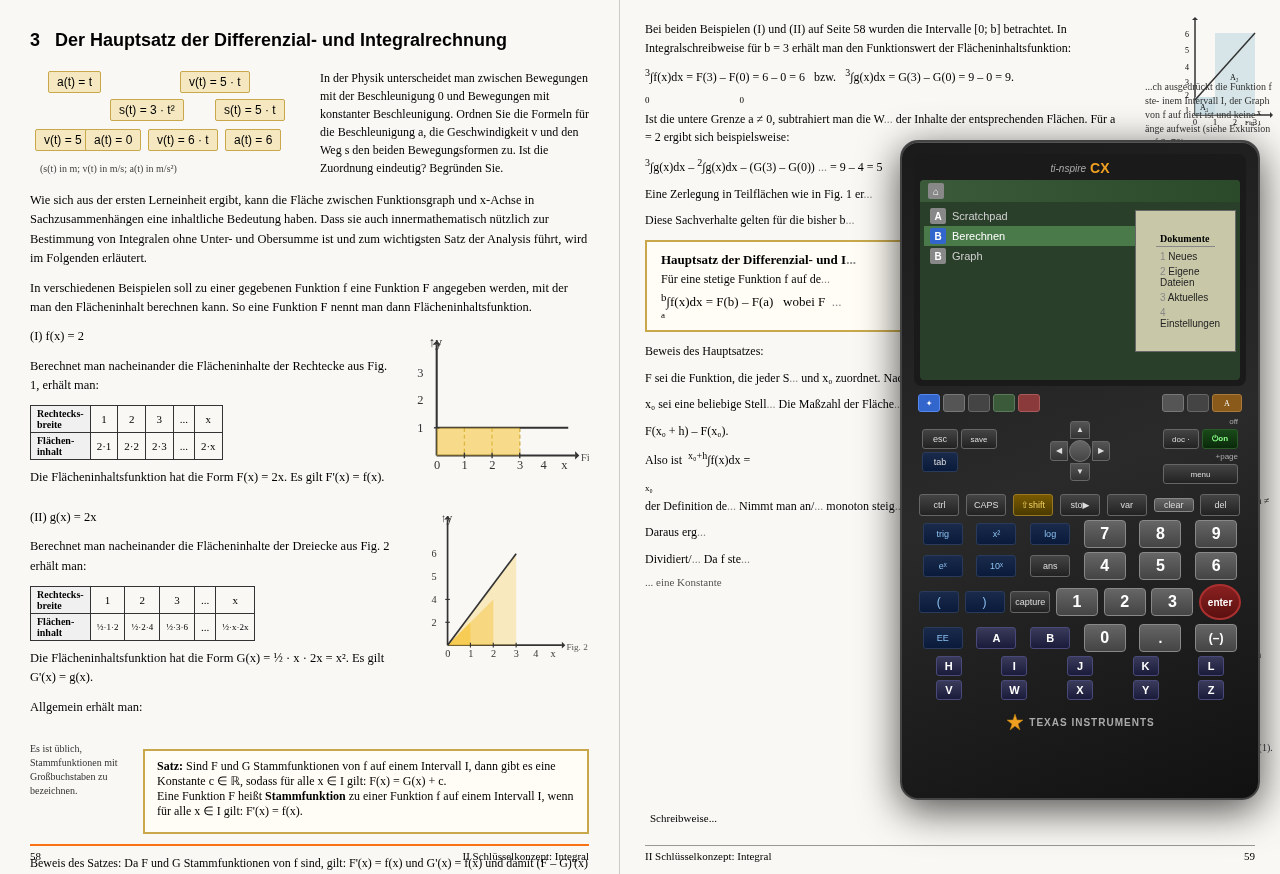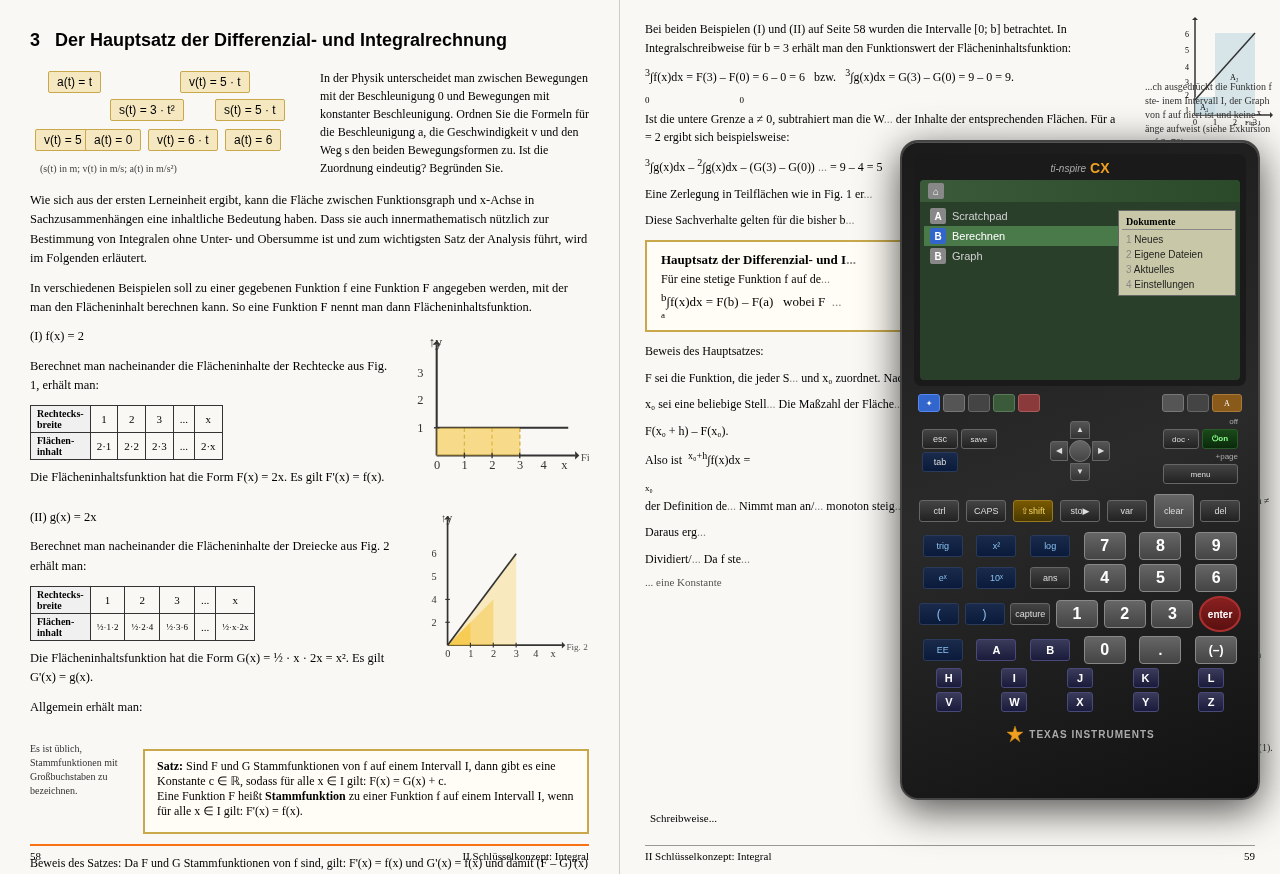--- a/index.html
+++ b/index.html
@@ -240,22 +240,22 @@
     .menu-letter.blue {
       background: #3366cc;
     }
 
     .submenu-panel {
       position: absolute;
       right: 4px;
       top: 30px;
       background: #c8c8a8;
       border: 1px solid #666;
-      width: 118px;
-      padding: 3px;
+      width: 101px;
+      padding: 20px;
     }
 
     .submenu-item {
       font-size: 10px;
       padding: 2px 4px;
       color: #222;
       font-family: Arial, sans-serif;
     }
 
     .d-pad {
@@ -727,21 +727,21 @@
       </div>
 
       <div class="calc-keyboard">
 
         <div class="key-row">
           <div style="width:40px; height:22px; background:linear-gradient(180deg,#444,#222); border-radius:3px; border:1px solid #666; display:flex; align-items:center; justify-content:center; font-size:9px; color:#ddd; font-family:Arial;">ctrl</div>
           <div style="width:40px; height:22px; background:linear-gradient(180deg,#444,#222); border-radius:3px; border:1px solid #666; display:flex; align-items:center; justify-content:center; font-size:9px; color:#ddd; font-family:Arial;">CAPS</div>
           <div style="width:40px; height:22px; background:linear-gradient(180deg,#7a5a00,#4a3a00); border-radius:3px; border:1px solid #9a7a20; display:flex; align-items:center; justify-content:center; font-size:9px; color:#f0d060; font-family:Arial;">⇧shift</div>
           <div style="width:40px; height:22px; background:linear-gradient(180deg,#444,#222); border-radius:3px; border:1px solid #666; display:flex; align-items:center; justify-content:center; font-size:9px; color:#ddd; font-family:Arial;">sto▶</div>
           <div style="width:40px; height:22px; background:linear-gradient(180deg,#444,#222); border-radius:3px; border:1px solid #666; display:flex; align-items:center; justify-content:center; font-size:9px; color:#ddd; font-family:Arial;">var</div>
-          <div style="width:40px; height:34px; background:linear-gradient(180deg,#666,#444); border-radius:3px; border:1px solid #888; display:flex; align-items:center; justify-content:center; font-size:9px; color:#ddd; font-family:Arial;">clear</div>
+          <div style="width:40px; height:14px; background:linear-gradient(180deg,#666,#444); border-radius:3px; border:1px solid #888; display:flex; align-items:center; justify-content:center; font-size:9px; color:#ddd; font-family:Arial;">clear</div>
           <div style="width:40px; height:22px; background:linear-gradient(180deg,#444,#222); border-radius:3px; border:1px solid #666; display:flex; align-items:center; justify-content:center; font-size:9px; color:#ddd; font-family:Arial;">del</div>
         </div>
 
         <div class="key-row">
           <div style="width:40px; height:22px; background:linear-gradient(180deg,#1a2a4a,#0a1a3a); border-radius:3px; border:1px solid #2a3a5a; display:flex; align-items:center; justify-content:center; font-size:9px; color:#8ac0f0; font-family:Arial;">trig</div>
           <div style="width:40px; height:22px; background:linear-gradient(180deg,#1a2a4a,#0a1a3a); border-radius:3px; border:1px solid #2a3a5a; display:flex; align-items:center; justify-content:center; font-size:9px; color:#8ac0f0; font-family:Arial;">x²</div>
           <div style="width:40px; height:22px; background:linear-gradient(180deg,#1a2a4a,#0a1a3a); border-radius:3px; border:1px solid #2a3a5a; display:flex; align-items:center; justify-content:center; font-size:9px; color:#8ac0f0; font-family:Arial;">log</div>
           <div style="width:42px; height:28px; background:linear-gradient(180deg,#666,#444); border-radius:4px; border:1px solid #888; display:flex; align-items:center; justify-content:center; font-size:16px; font-weight:bold; color:white; font-family:Arial;">7</div>
           <div style="width:42px; height:28px; background:linear-gradient(180deg,#666,#444); border-radius:4px; border:1px solid #888; display:flex; align-items:center; justify-content:center; font-size:16px; font-weight:bold; color:white; font-family:Arial;">8</div>
           <div style="width:42px; height:28px; background:linear-gradient(180deg,#666,#444); border-radius:4px; border:1px solid #888; display:flex; align-items:center; justify-content:center; font-size:16px; font-weight:bold; color:white; font-family:Arial;">9</div>

